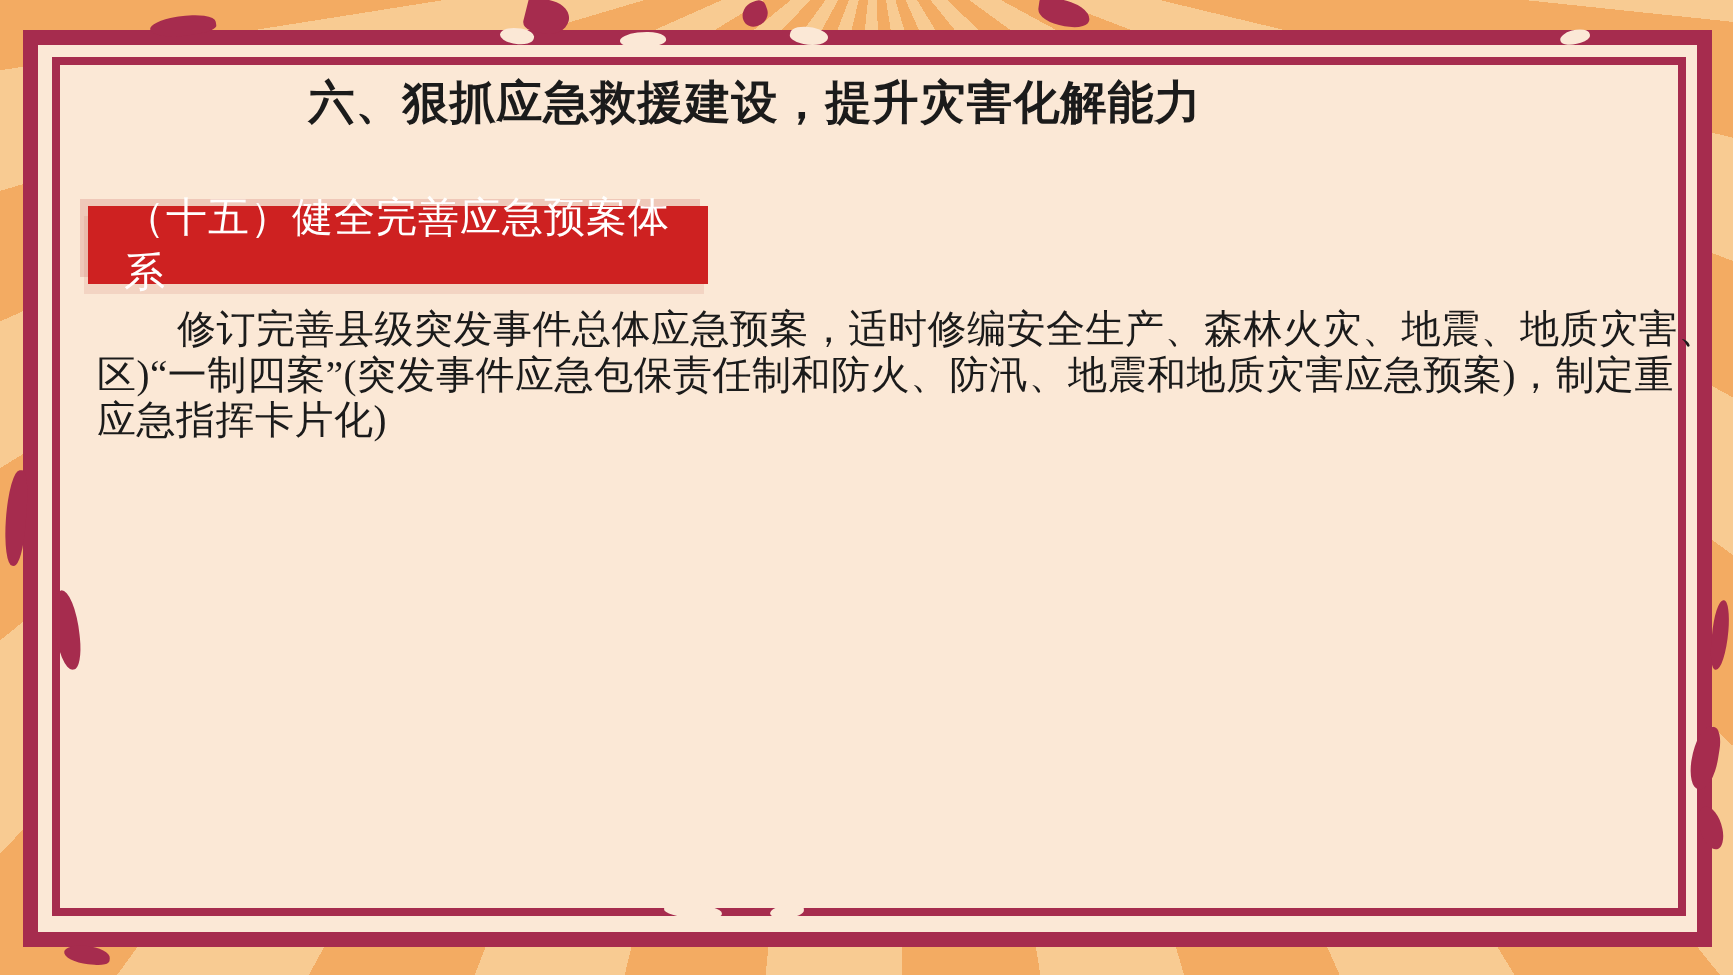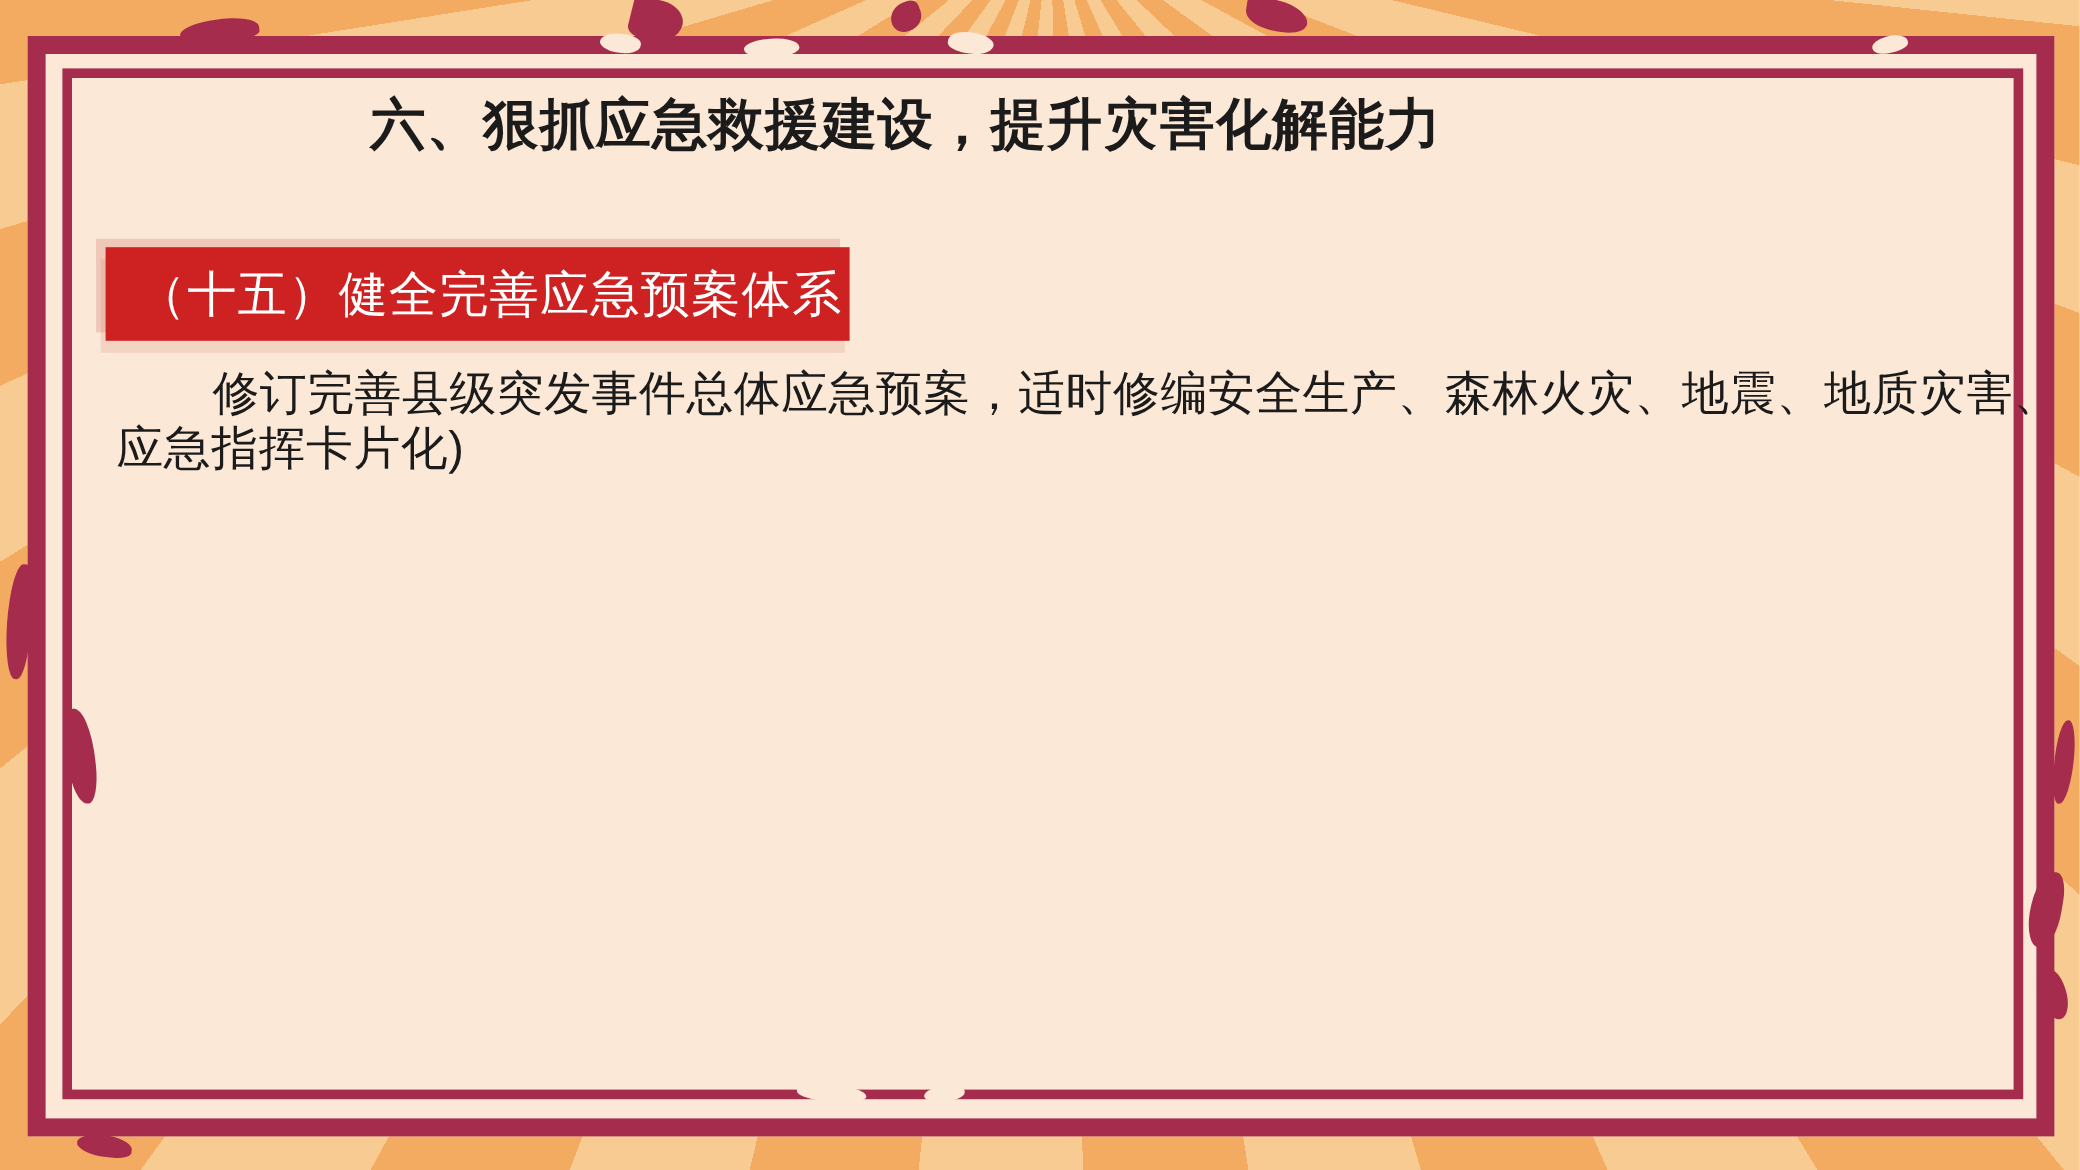--- a/index.html
+++ b/index.html
@@ -6,38 +6,38 @@
     --frame:#a62c4e;
     --panel:#fbe8d6;
     --heading-bg:#ce2121;
     --heading-text:#ffffff;
     --text:#1b1b1b;
     --ray-light:#f8cb92;
     --ray-dark:#f3ab62;
   }
   html,body{margin:0;padding:0;}
   body{width:1733px;height:975px;overflow:hidden;font-family:"Liberation Sans",sans-serif;}
-  .slide{position:relative;width:1733px;height:975px;overflow:hidden;background:var(--ray-light);}
+  .slide{position:relative;width:1733px;height:975px;overflow:hidden;background:var(--ray-light);font-family:Liberation Serif, serif;}
   
   .sunburst{position:absolute;inset:0;
     background:repeating-conic-gradient(from 96deg at 50.5% -7%,
       var(--ray-dark) 0deg 7.5deg,
       var(--ray-light) 7.5deg 15deg);}
   
   .frame-outer{position:absolute;left:23px;top:30px;right:21px;bottom:28px;
     background:var(--panel);border:15px solid var(--frame);box-sizing:border-box;}
   
   .frame-inner{position:absolute;left:52px;top:57px;right:47px;bottom:59px;
     border:8px solid var(--frame);box-sizing:border-box;}
   .title{position:absolute;left:60px;top:76px;width:1390px;margin:0;
     text-align:center;font-size:46px;line-height:54px;font-weight:bold;
     color:var(--text);letter-spacing:1px;}
   .heading-box{position:absolute;left:88px;top:206px;width:620px;height:78px;
     background:var(--heading-bg);color:var(--heading-text);
-    display:flex;align-items:center;padding-left:26px;box-sizing:border-box;
+    display:flex;align-items:center;padding-left:36px;box-sizing:border-box;
     font-size:41px;letter-spacing:1px;
     box-shadow:-8px -7px 0 rgba(210,120,110,0.28), -4px 10px 0 rgba(210,120,110,0.18);}
   .body-text{position:absolute;left:97px;top:306px;width:1382px;
     font-size:39px;line-height:45.5px;color:var(--text);letter-spacing:0.5px;}
   .body-text .bline{white-space:nowrap;}
   .body-text .indent{text-indent:80px;}
   
   .g{position:absolute;}
   .g.cream{background:var(--panel);}
   .g.red{background:var(--frame);}
@@ -69,15 +69,16 @@
   <div class="g red" style="left:64px;top:946px;width:46px;height:18px;border-radius:50% 60% 35% 60%;transform:rotate(6deg);"></div>
 
   <h1 class="title">六、狠抓应急救援建设，提升灾害化解能力</h1>
 
   <div class="heading-box">
     <span>（十五）健全完善应急预案体系</span>
   </div>
 
   <div class="body-text">
     <div class="bline indent">修订完善县级突发事件总体应急预案，适时修编安全生产、森林火灾、地震、地质灾害、</div>
+    <div class="bline">区)“一制四案”(突发事件应急包保责任制和防火、防汛、地震和地质灾害应急预案)，制定重</div>
     <div class="bline">应急指挥卡片化)</div>
   </div>
 </div>
 
 </body></html>

